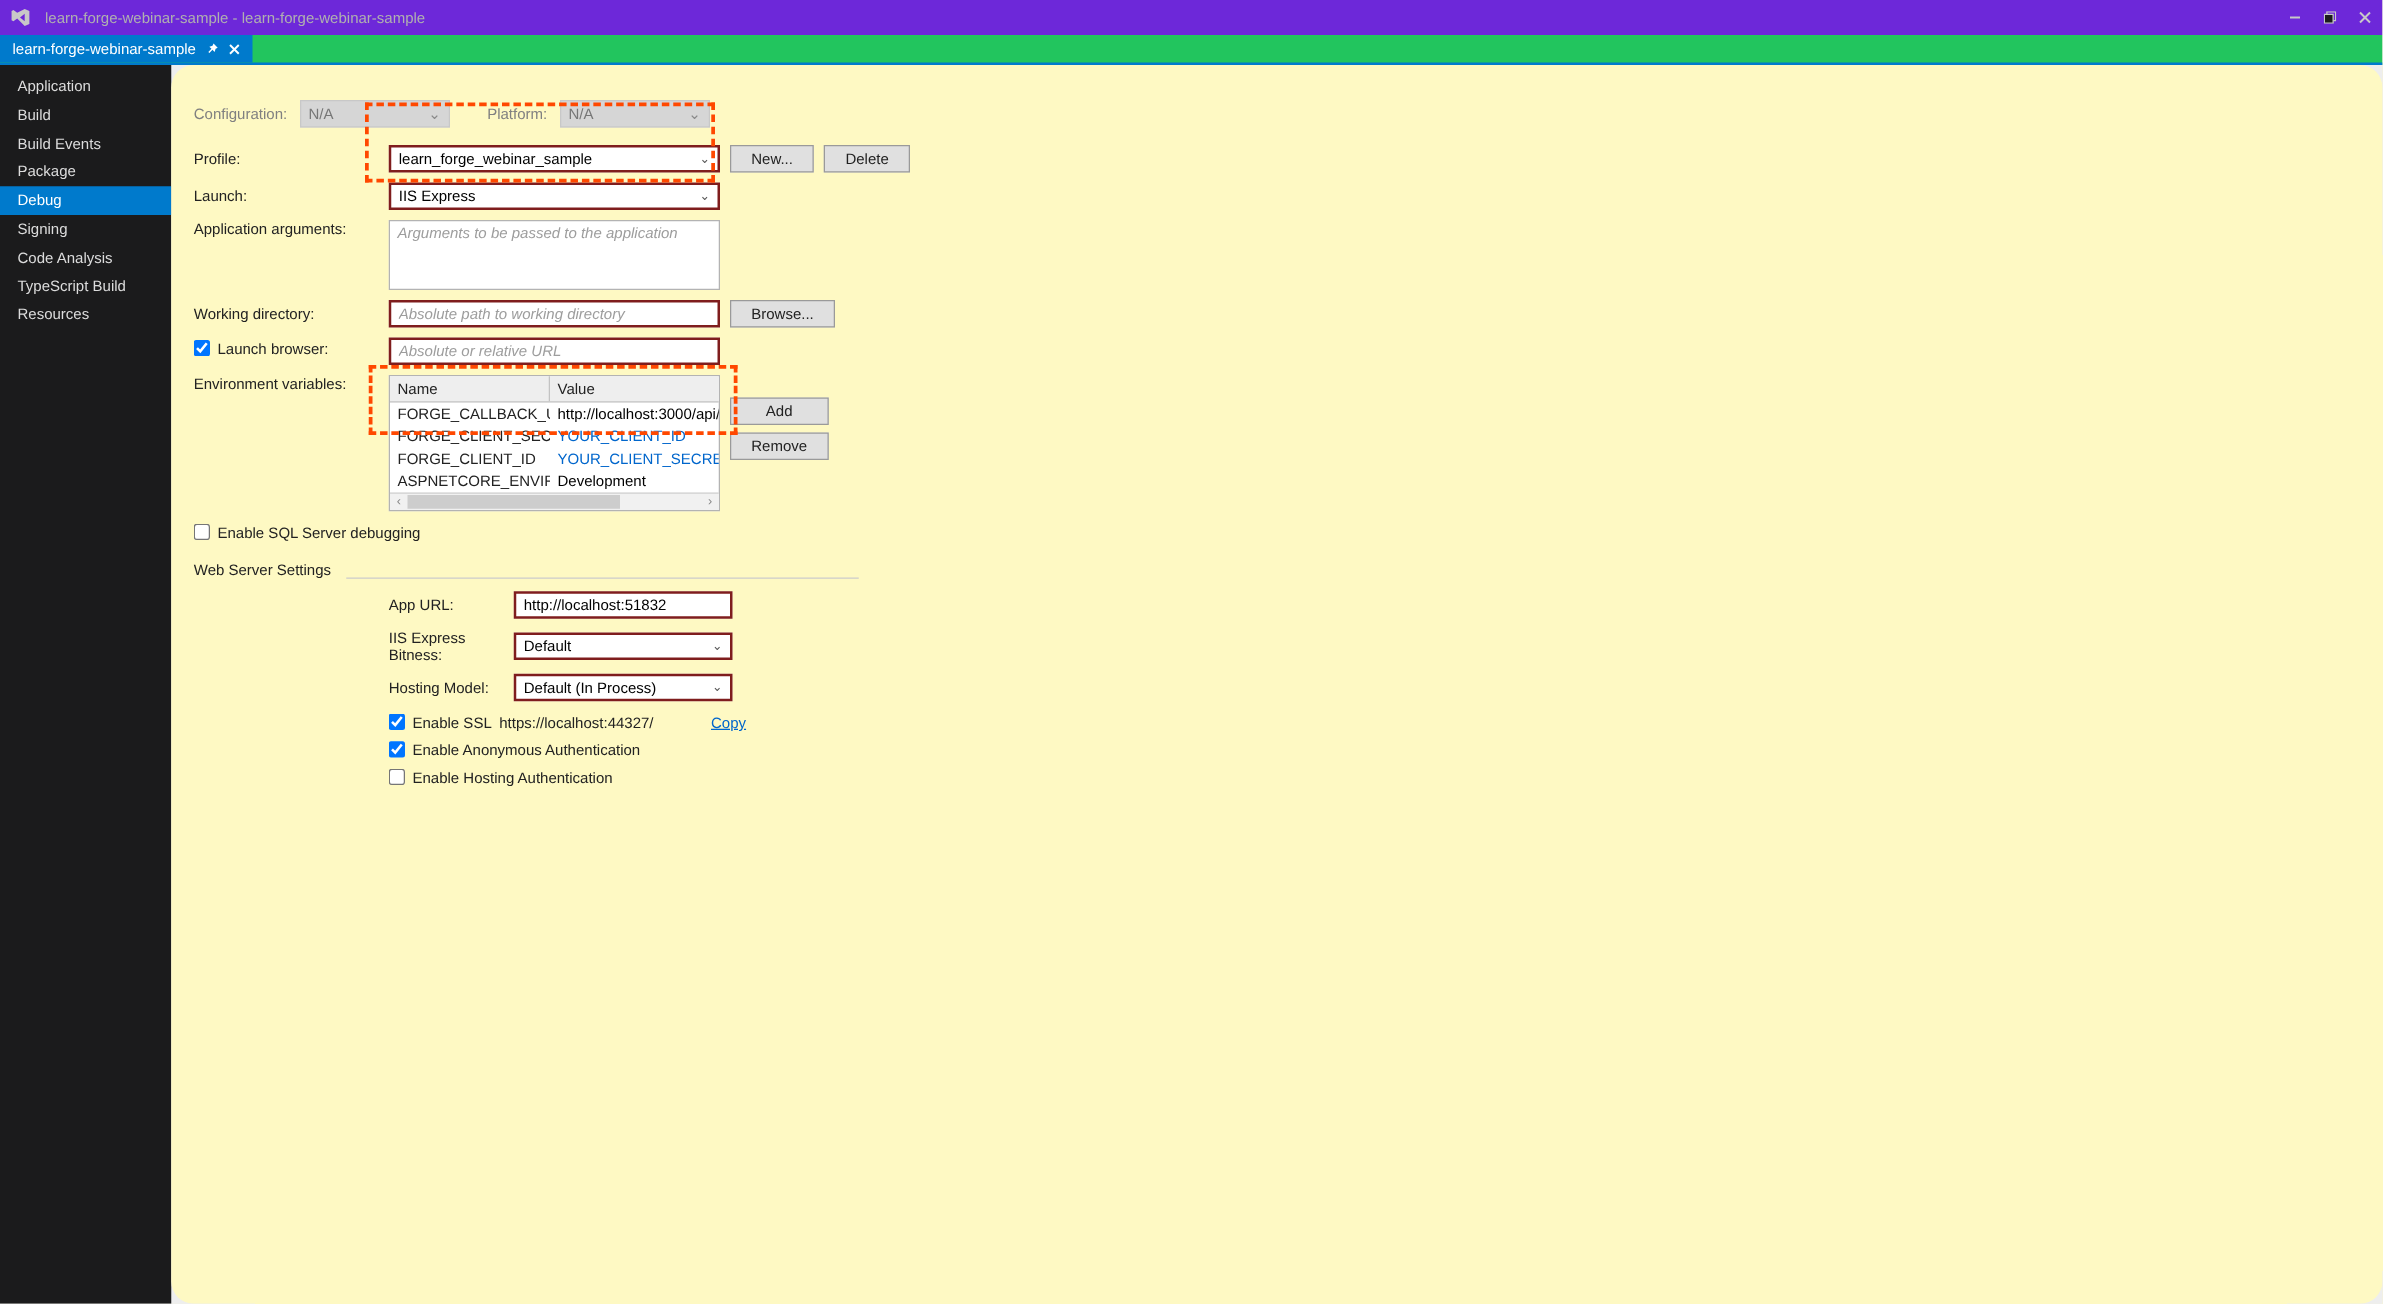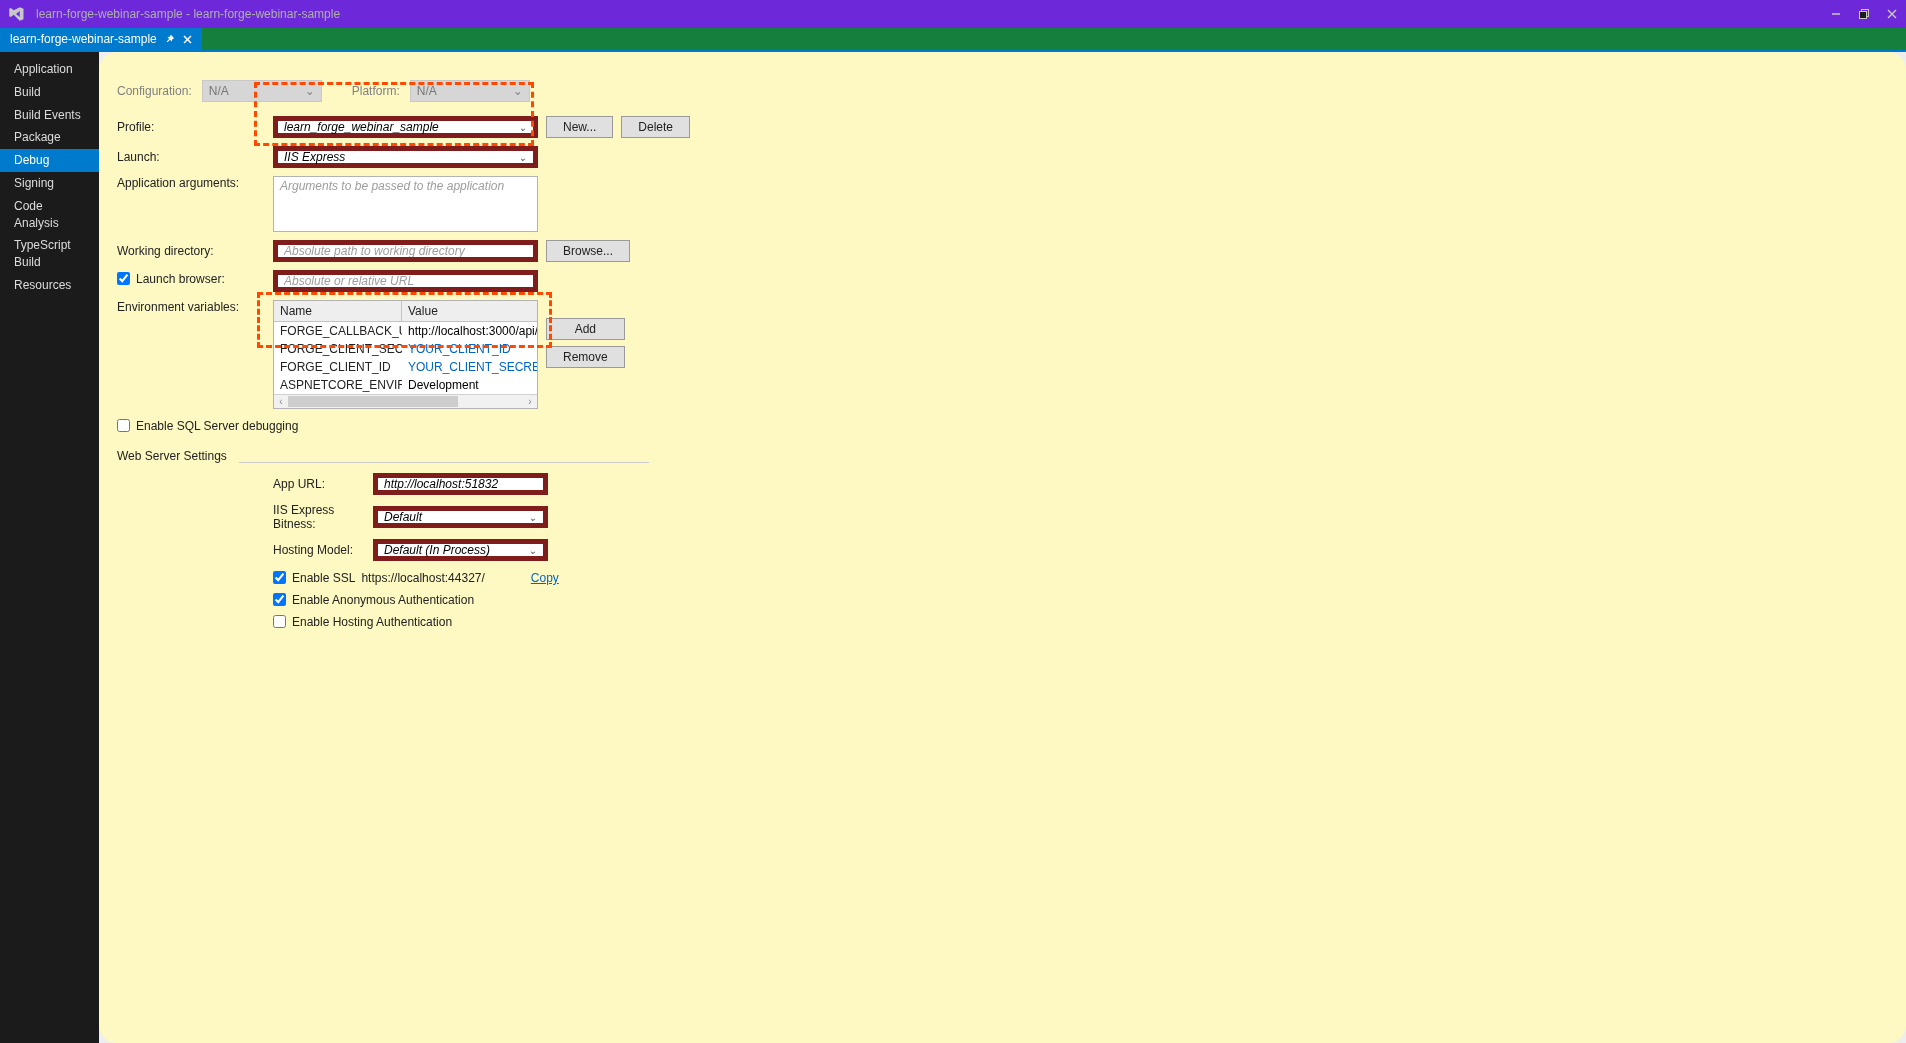--- a/index.html
+++ b/index.html
@@ -3,44 +3,44 @@
 <meta charset="utf-8">
 <style>
 * { box-sizing: border-box; margin: 0; padding: 0; font-family: "Segoe UI", Tahoma, sans-serif; font-size: 12px; -webkit-font-smoothing: antialiased; }
 html, body { height: 100%; background: #eee; }
 .titlebar { background: #6d28d9; color: #bdbdbd; height: 28px; display: flex; align-items: center; padding-left: 6px; }
 .titlebar .vs-icon { width: 20px; height: 20px; display: inline-flex; align-items: center; justify-content: center; margin-right: 10px; }
 .titlebar .title { flex: 1; font-size: 12px; color: #b0b0b0; }
 .titlebar .win-btn { width: 28px; height: 28px; display: flex; align-items: center; justify-content: center; color: #c8c8c8; font-size: 13px; }
 .titlebar .win-btn:last-child svg { stroke:#c8c8c8 }
 
-.tabbar { background: #15803d; height: 24px; display: flex; align-items: stretch; border-bottom: 2px solid #007acc; }
+.tabbar { background: #22c55e; height: 24px; display: flex; align-items: stretch; border-bottom: 2px solid #007acc; }
 .tab { background: #007acc; color: #fff; padding: 0 10px; display: flex; align-items: center; gap: 8px; font-size: 12px; }
 .tab .pin-icon, .tab .close-icon { display: inline-flex; align-items: center; }
 .tab .close-icon svg { stroke: #fff; }
 
 .main { display: flex; height: calc(100% - 28px - 24px); }
 
-.sidebar { width: 99px; background: #1b1b1c; color: #dcdcdc; padding-top: 6px; }
+.sidebar { width: 137px; background: #1b1b1c; color: #dcdcdc; padding-top: 6px; }
 .sidebar .item { padding: 3px 14px; font-size: 12px; color: #dcdcdc; cursor: default; line-height: 1.4; }
 .sidebar .item.active { background: #007acc; color: #fff; }
 
 .content { flex: 1; background: #fef9c3; padding: 28px 18px; position: relative; overflow: hidden; border-radius: 18px; }
 
 .cfg-row { display: flex; align-items: center; gap: 10px; margin-bottom: 14px; }
 .cfg-row .clabel { color: #808080; font-size: 12px; }
 .cfg-row .cselect { background: #d6d6d6; border: 1px solid #c8c8c8; width: 120px; height: 22px; padding: 0 6px; color: #777; display: flex; align-items: center; justify-content: space-between;}
 .cfg-row .cselect .chev { color:#888; }
 
 .form-row { display: flex; align-items: center; margin-bottom: 8px; min-height: 22px; }
 .form-row .label { width: 156px; color: #222; font-size: 12px; }
 .form-row.textarea-row { align-items: flex-start; }
 .form-row.textarea-row .label { padding-top: 0; }
 
-.select-box, .text-box { background: #fff; border: 5px solid #7f1d1d; height: 22px; font-size: 12px; font-style: italic; }
+.select-box, .text-box { background: #fff; border: 2px solid #7f1d1d; height: 22px; font-size: 12px; }
 .select-box { width: 265px; display: flex; align-items: center; justify-content: space-between; padding: 0 6px; }
 .select-box .chev { color: #555; font-size: 10px; }
 .text-box { width: 265px; padding: 0 6px; }
 .text-box::placeholder { color: #9d9d9d; font-style: italic; }
 .textarea-box { background: #fff; border: 1px solid #b3b3b3; width: 265px; height: 56px; padding: 2px 6px; font-size: 12px; resize: none; }
 .textarea-box::placeholder { color: #9d9d9d; font-style: italic; }
 
 .btn { background: #e0e0e0; border: 1px solid #9a9a9a; padding: 3px 16px; font-size: 12px; color: #222; cursor: default; min-width: 62px; text-align: center; }
 .gap8 { margin-left: 8px; }
 

